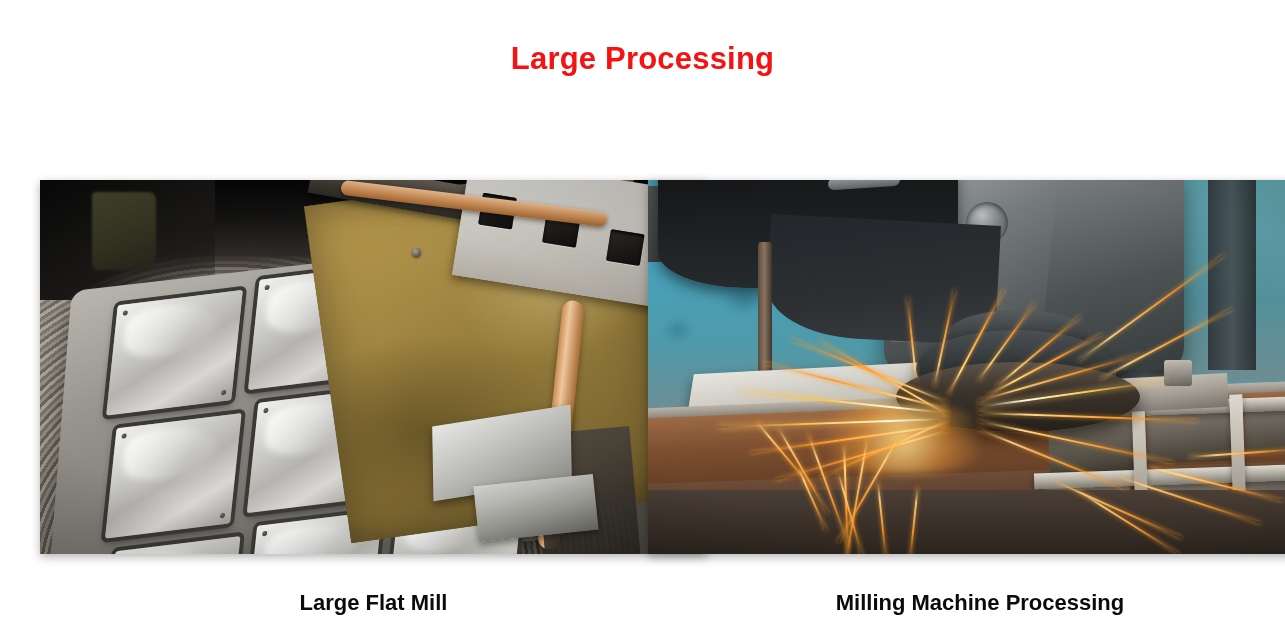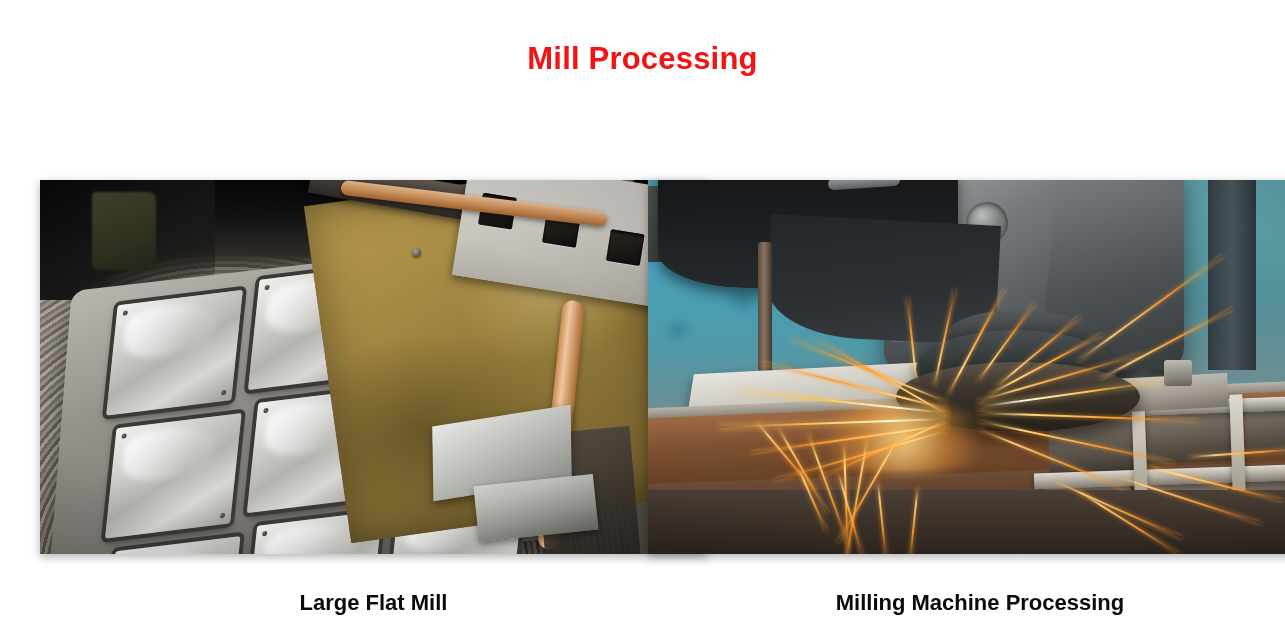--- a/index.html
+++ b/index.html
@@ -425,21 +425,21 @@
   .rp-vig {
     position: absolute; inset: 0;
     background: radial-gradient(115% 100% at 50% 48%, rgba(0,0,0,0) 50%, rgba(0,0,0,.22) 82%, rgba(0,0,0,.45) 100%);
   }
 </style>
 </head>
 <body>
 
 <div class="page">
 
-  <h1 class="title">Mill Processing</h1>
+  <h1 class="title">Large Processing</h1>
 
 
   <div class="figures">
 
     <figure class="figure left">
       <div class="photo">
         <div class="lp-bg"></div>
         <div class="lp-table"></div>
         <div class="lp-table-sheen"></div>
         <div class="lp-top"></div>

